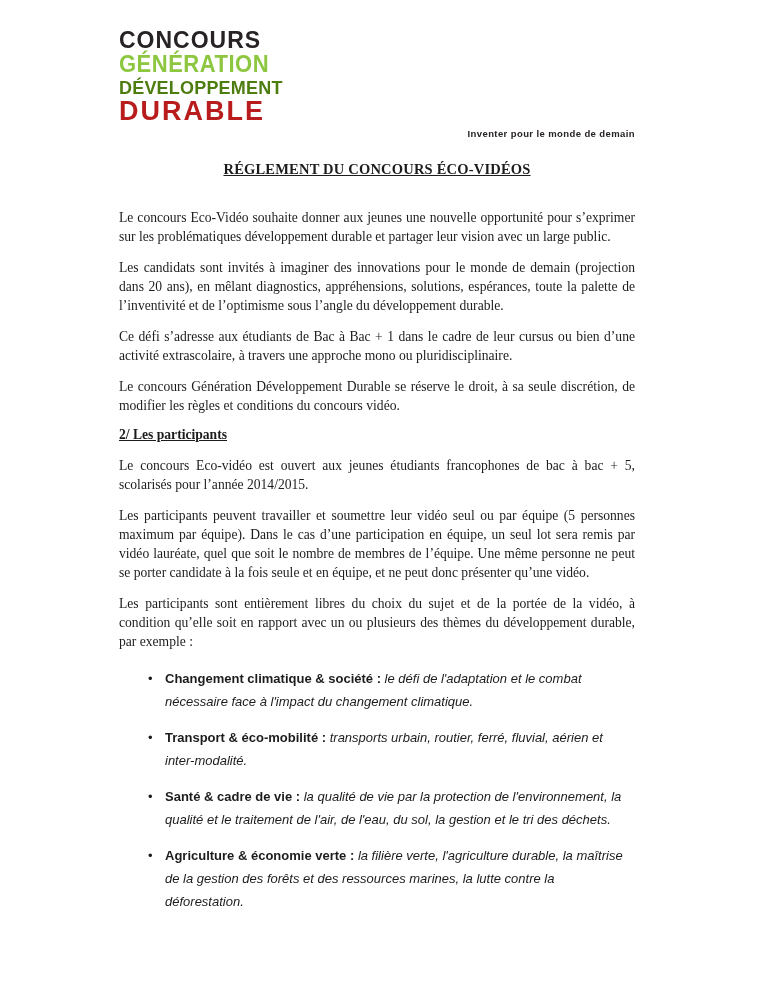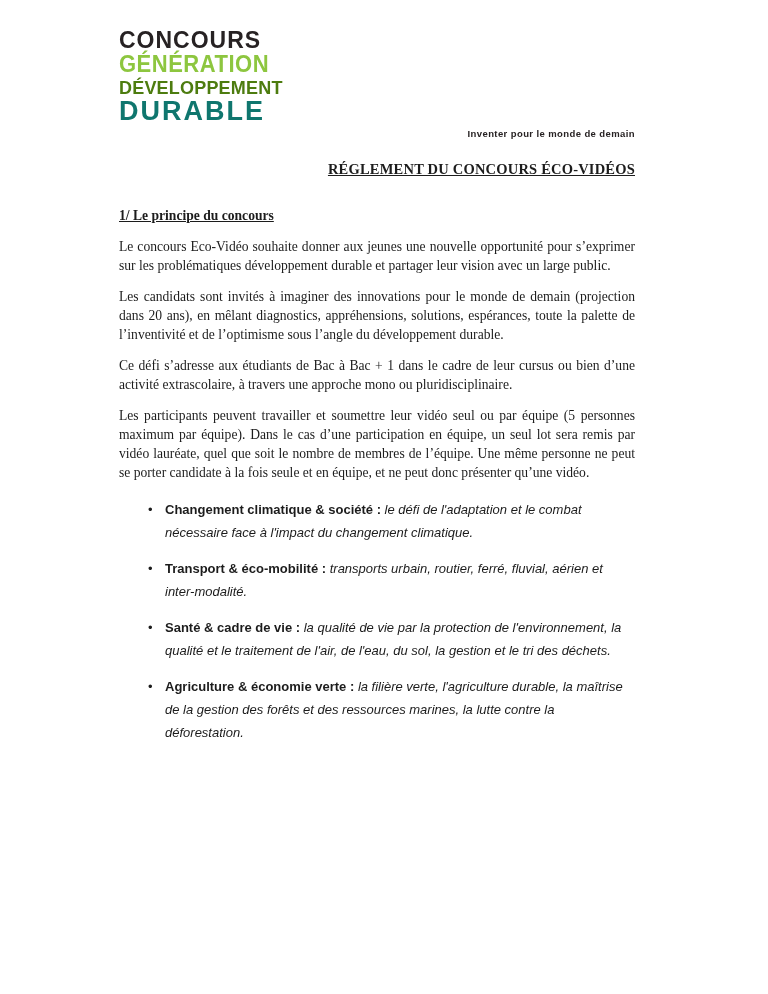--- a/index.html
+++ b/index.html
@@ -45,38 +45,38 @@
     font-size: 18px;
     letter-spacing: 0.2px;
     color: #4d7c0f;
     margin-top: 3px;
     transform: scaleY(1.05);
     transform-origin: left top;
   }
   .logo-l4 {
     font-size: 27px;
     letter-spacing: 2px;
-    color: #0f766e;
+    color: #b91c1c;
     margin-top: 2px;
     transform: scaleY(1.0);
     transform-origin: left top;
   }
   .logo-tag {
     font-size: 9.5px;
     font-weight: 700;
     color: #272223;
     margin-top: 4px;
     letter-spacing: 0.4px;
     text-align: right;
   }
   
   .doc-title {
     font-size: 14.5px;
     font-weight: bold;
-    text-align: right;
+    text-align: center;
     text-decoration: underline;
     letter-spacing: 0.2px;
     margin: 0 0 30px 0;
   }
   .section-heading {
     font-size: 13.6px;
     font-weight: bold;
     text-decoration: underline;
     margin: 6px 0 13px 0;
   }
@@ -123,27 +123,30 @@
   <div class="logo">
     <div class="logo-l1">CONCOURS</div>
     <div class="logo-l2">GÉNÉRATION</div>
     <div class="logo-l3">DÉVELOPPEMENT</div>
     <div class="logo-l4">DURABLE</div>
     <div class="logo-tag">Inventer pour le monde de demain</div>
   </div>
 
   <h1 class="doc-title">RÉGLEMENT DU CONCOURS ÉCO-VIDÉOS</h1>
 
-  <h2 class="section-heading">1/ Le principe du concours</h2>
   <p class="para">Le concours Eco-Vidéo souhaite donner aux jeunes une nouvelle opportunité pour s’exprimer sur les problématiques développement durable et partager leur vision avec un large public.</p>
   <p class="para">Les candidats sont invités à imaginer des innovations pour le monde de demain (projection dans 20 ans), en mêlant diagnostics, appréhensions, solutions, espérances, toute la palette de l’inventivité et de l’optimisme sous l’angle du développement durable.</p>
   <p class="para">Ce défi s’adresse aux étudiants de Bac à Bac + 1 dans le cadre de leur cursus ou bien d’une activité extrascolaire, à travers une approche mono ou pluridisciplinaire.</p>
+  <p class="para">Le concours Génération Développement Durable se réserve le droit, à sa seule discrétion, de modifier les règles et conditions du concours vidéo.</p>
 
+  <h2 class="section-heading">2/ Les participants</h2>
+  <p class="para">Le concours Eco-vidéo est ouvert aux jeunes étudiants francophones de bac à bac + 5, scolarisés pour l’année 2014/2015.</p>
   <p class="para">Les participants peuvent travailler et soumettre leur vidéo seul ou par équipe (5 personnes maximum par équipe). Dans le cas d’une participation en équipe, un seul lot sera remis par vidéo lauréate, quel que soit le nombre de membres de l’équipe. Une même personne ne peut se porter candidate à la fois seule et en équipe, et ne peut donc présenter qu’une vidéo.</p>
 
+  <p class="para">Les participants sont entièrement libres du choix du sujet et de la portée de la vidéo, à condition qu’elle soit en rapport avec un ou plusieurs des thèmes du développement durable, par exemple :</p>
 
   <ul class="bullets">
     <li class="bullet-item">
       <span class="bullet-marker">•</span>
       <span class="bullet-lead">Changement climatique &amp; société : </span><span class="bullet-text">le défi de l'adaptation et le combat nécessaire face à l'impact du changement climatique.</span>
     </li>
     <li class="bullet-item">
       <span class="bullet-marker">•</span>
       <span class="bullet-lead">Transport &amp; éco-mobilité : </span><span class="bullet-text">transports urbain, routier, ferré, fluvial, aérien et inter-modalité.</span>
     </li>

